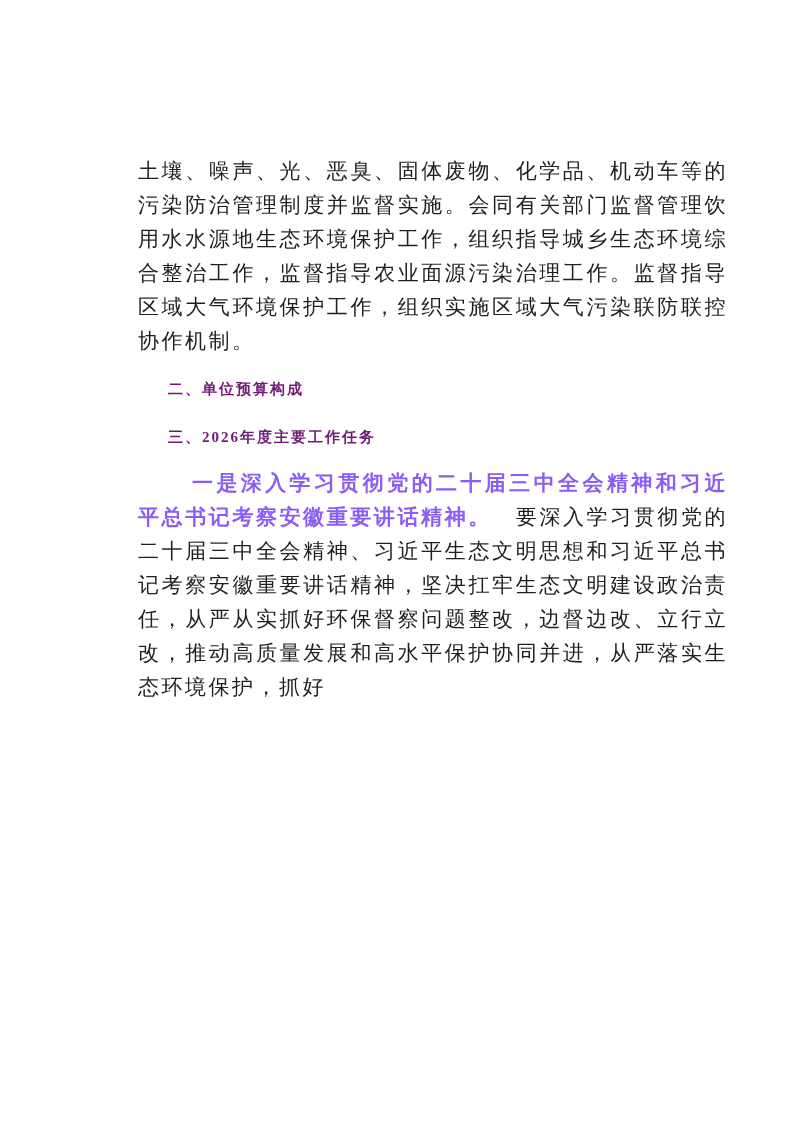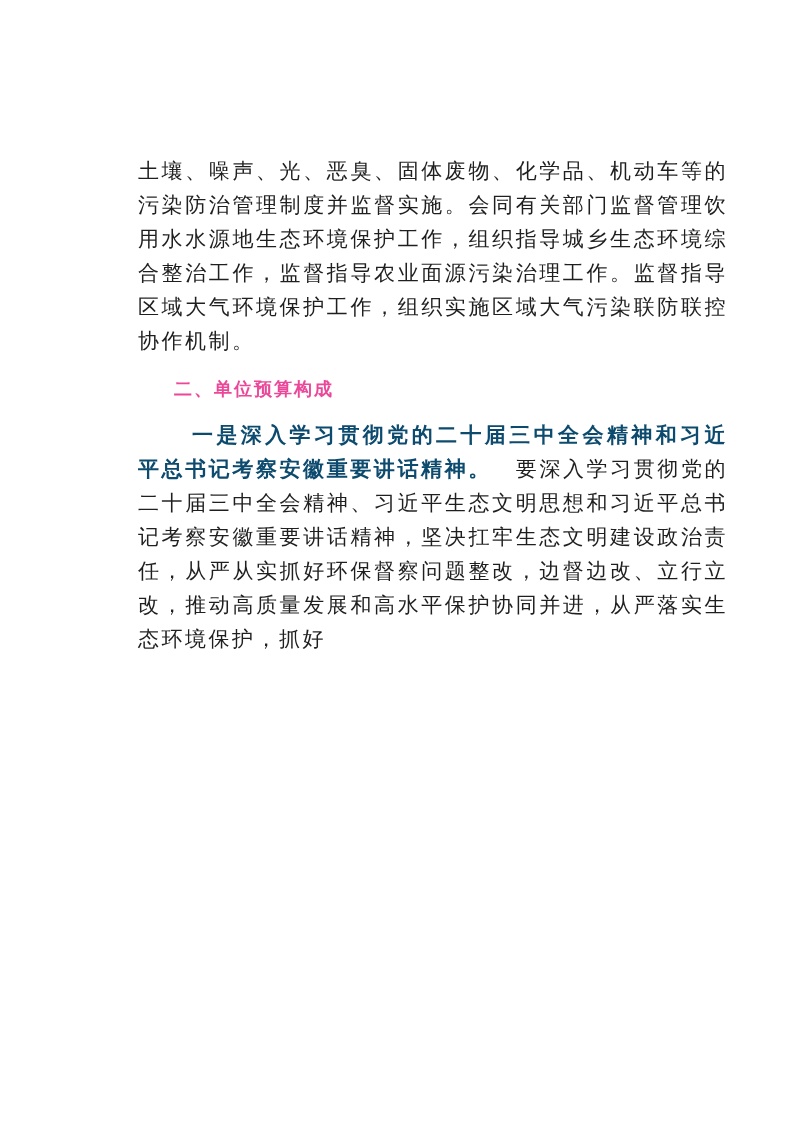--- a/index.html
+++ b/index.html
@@ -25,42 +25,43 @@
     line-height: 34px;
     letter-spacing: 2.5px;
     text-align: justify;
     text-indent: 2em;
     color: #1f1f1f;
   }
   .body-para.no-indent { text-indent: 0; }
   .section-heading {
     font-family: Liberation Serif, serif;
     font-weight: bold;
-    font-size: 18px;
+    font-size: 15px;
     line-height: 34px;
     letter-spacing: 2px;
     text-indent: 2em;
     margin-top: 14px;
-    color: #ec4899;
+    color: #701a75;
   }
   .lead-bold {
     font-family: "Liberation Sans", sans-serif;
     font-weight: bold;
-    color: #0c4a6e;
+    color: #8b5cf6;
   }
 </style>
 </head>
 <body>
 
 <div class="page">
   <div class="content">
 
     <p class="body-para no-indent">土壤、噪声、光、恶臭、固体废物、化学品、机动车等的污染防治管理制度并监督实施。会同有关部门监督管理饮用水水源地生态环境保护工作，组织指导城乡生态环境综合整治工作，监督指导农业面源污染治理工作。监督指导区域大气环境保护工作，组织实施区域大气污染联防联控协作机制。</p>
 
 
     <h2 class="section-heading">二、单位预算构成</h2>
 
 
+    <h2 class="section-heading">三、2026年度主要工作任务</h2>
 
     <p class="body-para"><b class="lead-bold">一是深入学习贯彻党的二十届三中全会精神和习近平总书记考察安徽重要讲话精神。</b><span>要深入学习贯彻党的二十届三中全会精神、习近平生态文明思想和习近平总书记考察安徽重要讲话精神，坚决扛牢生态文明建设政治责任，从严从实抓好环保督察问题整改，边督边改、立行立改，推动高质量发展和高水平保护协同并进，从严落实生态环境保护，抓好</span></p>
 
   </div>
 </div>
 
 </body></html>

